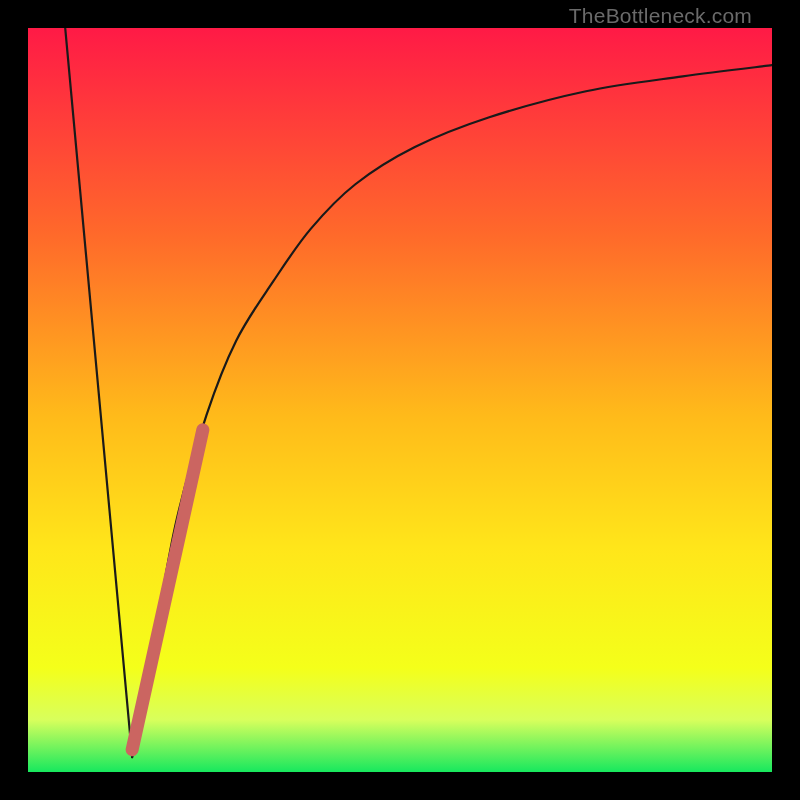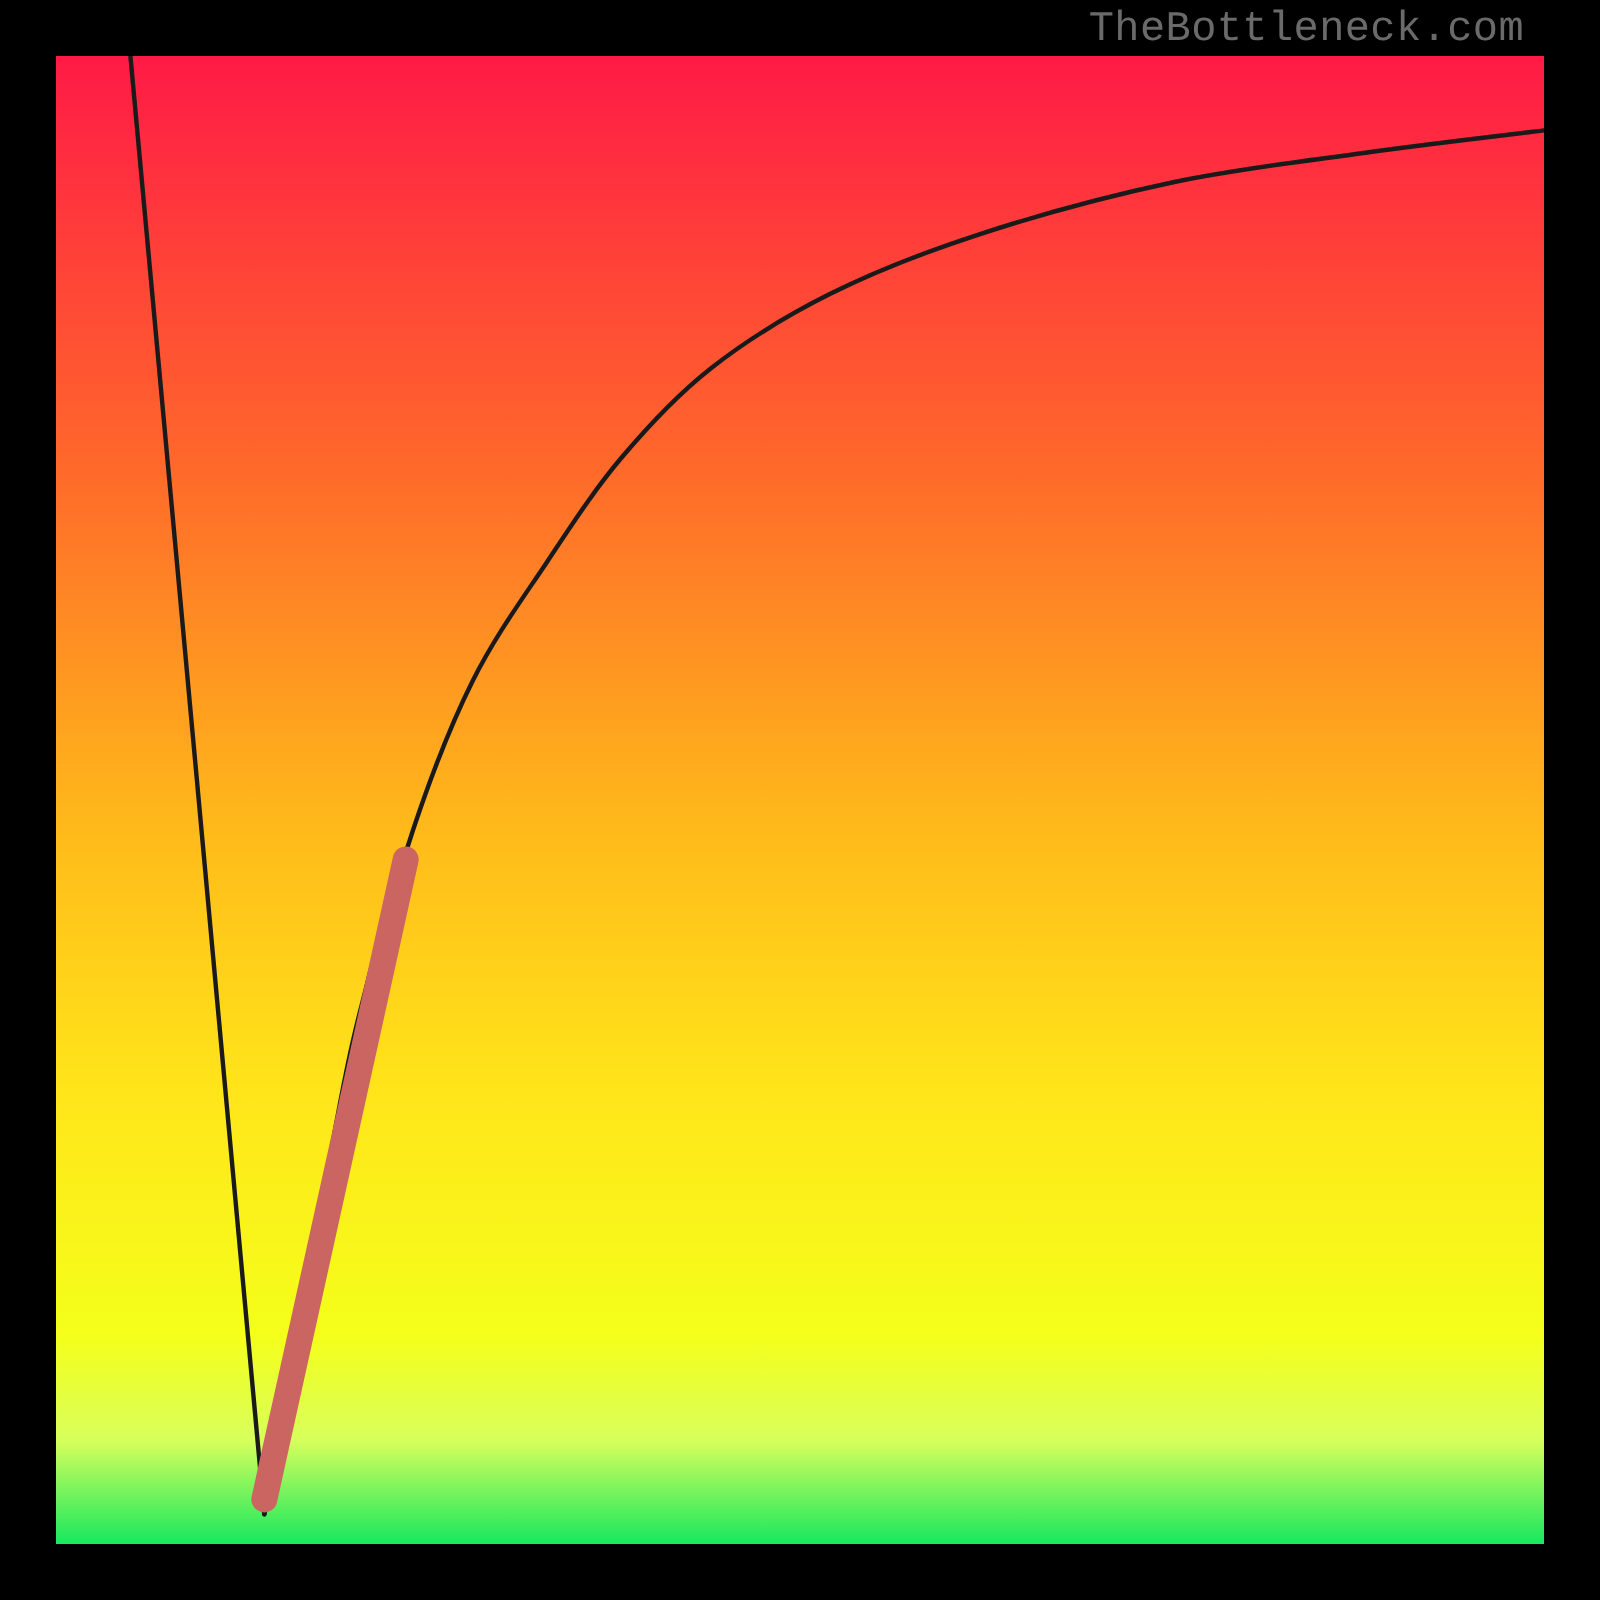--- a/index.html
+++ b/index.html
@@ -31,26 +31,25 @@
   }
   .curve-svg {
     position: absolute;
     inset: 0;
     width: 744px;
     height: 744px;
   }
   .watermark {
     position: absolute;
     top: 4px;
-    right: 38px;
+    right: 48px;
     color: #6a6a6a;
     font-size: 21px;
     font-weight: 500;
     letter-spacing: 0.2px;
-    font-family: Liberation Mono, monospace;
   }
 </style>
 </head>
 <body>
 
 <div class="frame">
 
   <div class="watermark">TheBottleneck.com</div>
 
   <div class="plot-area">

